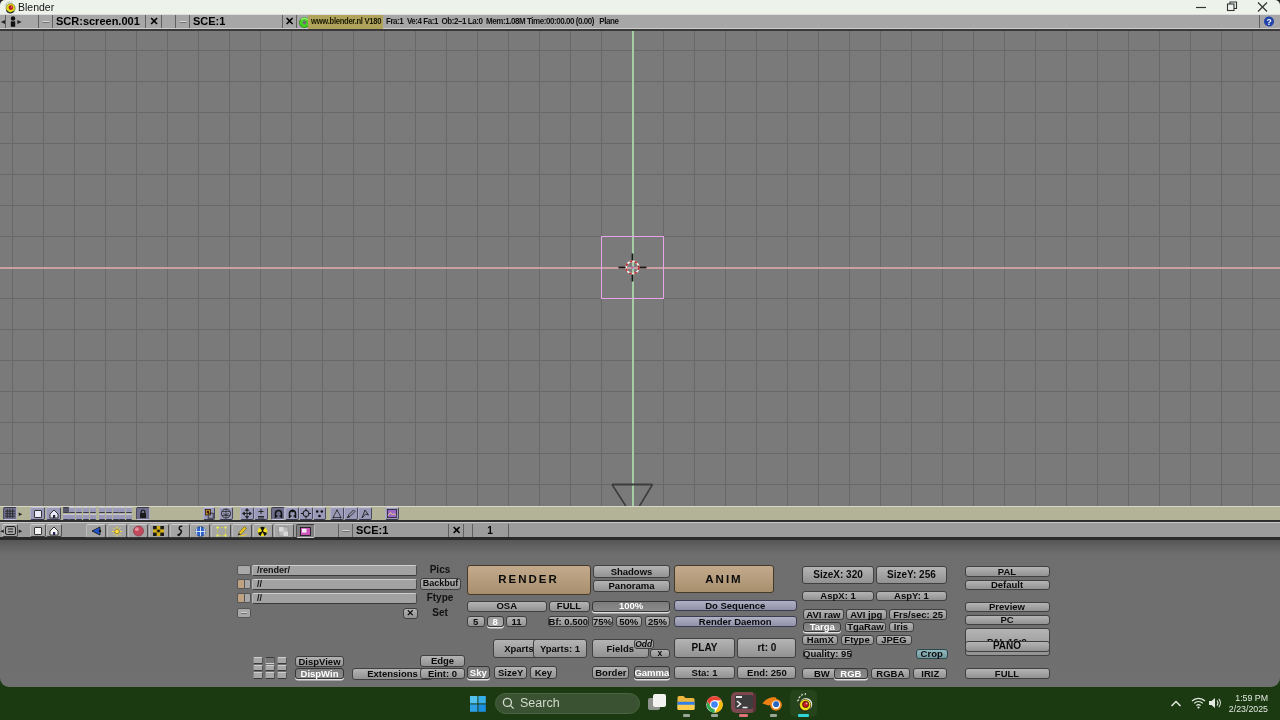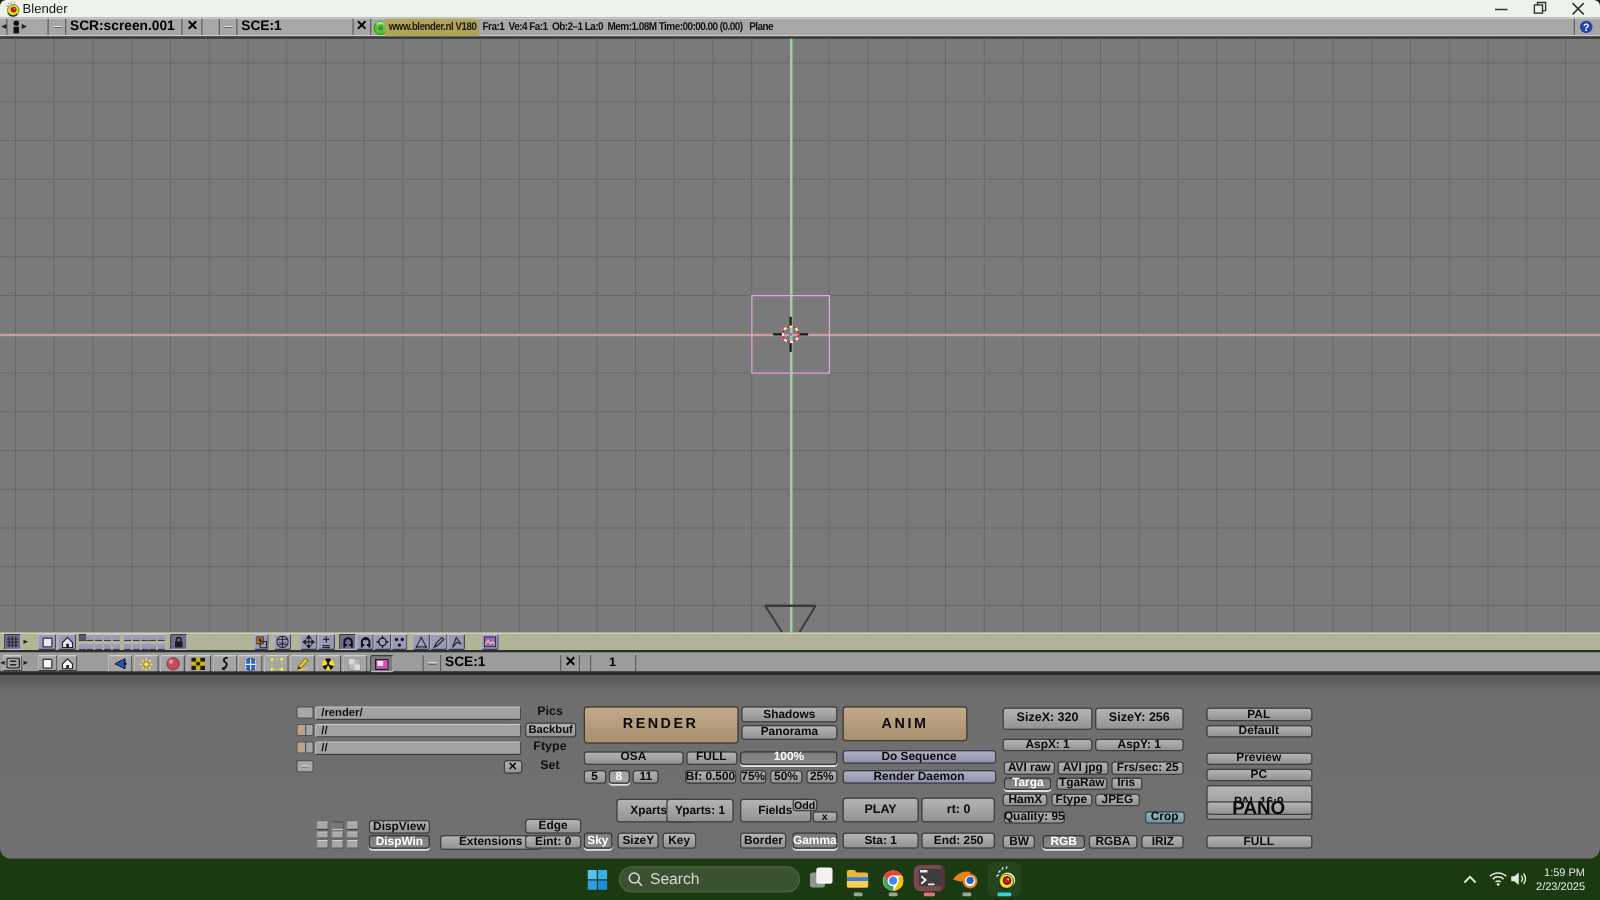--- a/index.html
+++ b/index.html
@@ -348,21 +348,21 @@
 <div class="bp" style="left:486.6px;top:616.4px;width:17px;height:11px;font-size:9.5px;background:linear-gradient(#9dbcbc,#a8aaaa);background:linear-gradient(#9f9f9f,#ababab);">8</div>
 <div class="b" style="left:506.4px;top:616.4px;width:20.5px;height:11px;font-size:9.5px;">11</div>
 <div class="b" style="left:549px;top:616.4px;width:33px;height:11px;font-size:9.5px;">16</div>
 <div class="b" style="left:547.6px;top:616.4px;width:41.5px;height:11px;font-size:9.5px;">Bf: 0.500</div>
 <div class="b" style="left:592.3px;top:616.4px;width:20.5px;height:11px;font-size:9.5px;">75%</div>
 <div class="b" style="left:615.5px;top:616.4px;width:26.5px;height:11px;font-size:9.5px;">50%</div>
 <div class="b" style="left:644.7px;top:616.4px;width:25.5px;height:11px;font-size:9.5px;">25%</div>
 <div class="b" style="left:493px;top:639.3px;width:63px;height:18.5px;font-size:9.5px;">Xparts: 1</div>
 <div class="b" style="left:533px;top:639.3px;width:54px;height:18.5px;font-size:9.5px;">Yparts: 1</div>
 <div class="b" style="left:591.5px;top:639.3px;width:57.5px;height:18.5px;font-size:9.5px;">Fields</div>
-<div class="b" style="left:634px;top:639.3px;width:19.5px;height:9.5px;font-size:8.5px;">Odd</div>
+<div class="b" style="left:634px;top:639.3px;width:19.5px;height:9.5px;font-size:8.5px;font-style:italic;">Odd</div>
 <div class="b" style="left:650px;top:649px;width:19.5px;height:9px;font-size:8.5px;">x</div>
 <div class="bp" style="left:467px;top:665.9px;width:22.5px;height:13px;font-size:9.5px;">Sky</div>
 <div class="b" style="left:494.4px;top:665.9px;width:32.5px;height:13px;font-size:9.5px;">SizeY</div>
 <div class="b" style="left:529.6px;top:665.9px;width:27.5px;height:13px;font-size:9.5px;">Key</div>
 <div class="b" style="left:592.3px;top:665.9px;width:37px;height:13px;font-size:9.5px;">Border</div>
 <div class="bp" style="left:633.6px;top:665.9px;width:36.5px;height:13px;font-size:9.5px;">Gamma</div>
 <div class="btan" style="left:674px;top:565.3px;width:100px;height:28px;font-size:11.5px;letter-spacing:2px;">ANIM</div>
 <div class="bpur" style="left:674px;top:599.8px;width:122.5px;height:11.5px;font-size:9.5px;">Do Sequence</div>
 <div class="bpur" style="left:674px;top:616.3px;width:122.5px;height:11px;font-size:9.5px;">Render Daemon</div>
 <div class="b" style="left:674px;top:637.7px;width:61px;height:20.5px;font-size:10px;">PLAY</div>
@@ -377,30 +377,30 @@
 <div class="b" style="left:846px;top:609px;width:40.5px;height:10.5px;font-size:9.5px;">AVI jpg</div>
 <div class="b" style="left:888.9px;top:609px;width:58.5px;height:10.5px;font-size:9.5px;">Frs/sec: 25</div>
 <div class="bp" style="left:803.3px;top:621.8px;width:38px;height:10.5px;font-size:9.5px;">Targa</div>
 <div class="b" style="left:844.9px;top:621.8px;width:41px;height:10.5px;font-size:9.5px;">TgaRaw</div>
 <div class="b" style="left:888.5px;top:621.8px;width:25px;height:10.5px;font-size:9.5px;">Iris</div>
 <div class="b" style="left:802.3px;top:635px;width:36px;height:10px;font-size:9.5px;">HamX</div>
 <div class="b" style="left:840.5px;top:635px;width:33px;height:10px;font-size:9.5px;">Ftype</div>
 <div class="b" style="left:875.7px;top:635px;width:36.5px;height:10px;font-size:9.5px;">JPEG</div>
 <div class="b" style="left:802.9px;top:648.8px;width:49px;height:10.5px;font-size:9.5px;">Quality: 95</div>
 <div class="bteal" style="left:915.7px;top:649.2px;width:32px;height:10px;font-size:9.5px;">Crop</div>
-<div class="b" style="left:802.3px;top:668.1px;width:26px;height:10.5px;font-size:9.5px;">BW</div>
+<div class="b" style="left:802.3px;top:668.1px;width:39px;height:10.5px;font-size:9.5px;">BW</div>
 <div class="bp" style="left:833.9px;top:668.1px;width:34px;height:10.5px;font-size:9.5px;">RGB</div>
 <div class="b" style="left:870.6px;top:668.1px;width:39.5px;height:10.5px;font-size:9.5px;">RGBA</div>
 <div class="b" style="left:913.3px;top:668.1px;width:34px;height:10.5px;font-size:9.5px;">IRIZ</div>
 <div class="b" style="left:964.5px;top:566.2px;width:85px;height:10.5px;font-size:9.5px;">PAL</div>
 <div class="b" style="left:964.5px;top:579.6px;width:85px;height:10.5px;font-size:9.5px;">Default</div>
 <div class="b" style="left:964.5px;top:602px;width:85px;height:10px;font-size:9.5px;">Preview</div>
 <div class="b" style="left:964.5px;top:614.8px;width:85px;height:10.5px;font-size:9.5px;">PC</div>
 <div class="b" style="left:964.5px;top:628px;width:85px;height:28px;font-size:9.5px;">PAL 16:9</div>
-<div class="b" style="left:964.5px;top:640.8px;width:85px;height:11px;font-size:15px;">PANO</div>
+<div class="b" style="left:964.5px;top:640.8px;width:85px;height:11px;font-size:10px;">PANO</div>
 <div class="b" style="left:964.5px;top:668px;width:85px;height:11px;font-size:9.5px;">FULL</div>
 <div class="abs" style="left:0;top:686.5px;width:1280px;height:33.5px;background:#1c3a12;"></div>
 <svg class="abs" style="left:470px;top:696px" width="16" height="16" viewBox="0 0 16 16">
 <rect x="0" y="0" width="7.4" height="7.4" fill="#53c2f0"></rect>
     <rect x="8.4" y="0" width="7.4" height="7.4" fill="#37b0ea"></rect>
 <rect x="0" y="8.4" width="7.4" height="7.4" fill="#2da0e4"></rect>
     <rect x="8.4" y="8.4" width="7.4" height="7.4" fill="#1b8fdd"></rect>
   </svg>
 <div class="abs" style="left:495px;top:693px;width:145px;height:20.5px;background:#3a5232;border-radius:11px;border:1px solid #4a6342;"></div>
 <svg class="abs" style="left:502px;top:697px" width="13" height="13" viewBox="0 0 13 13">

